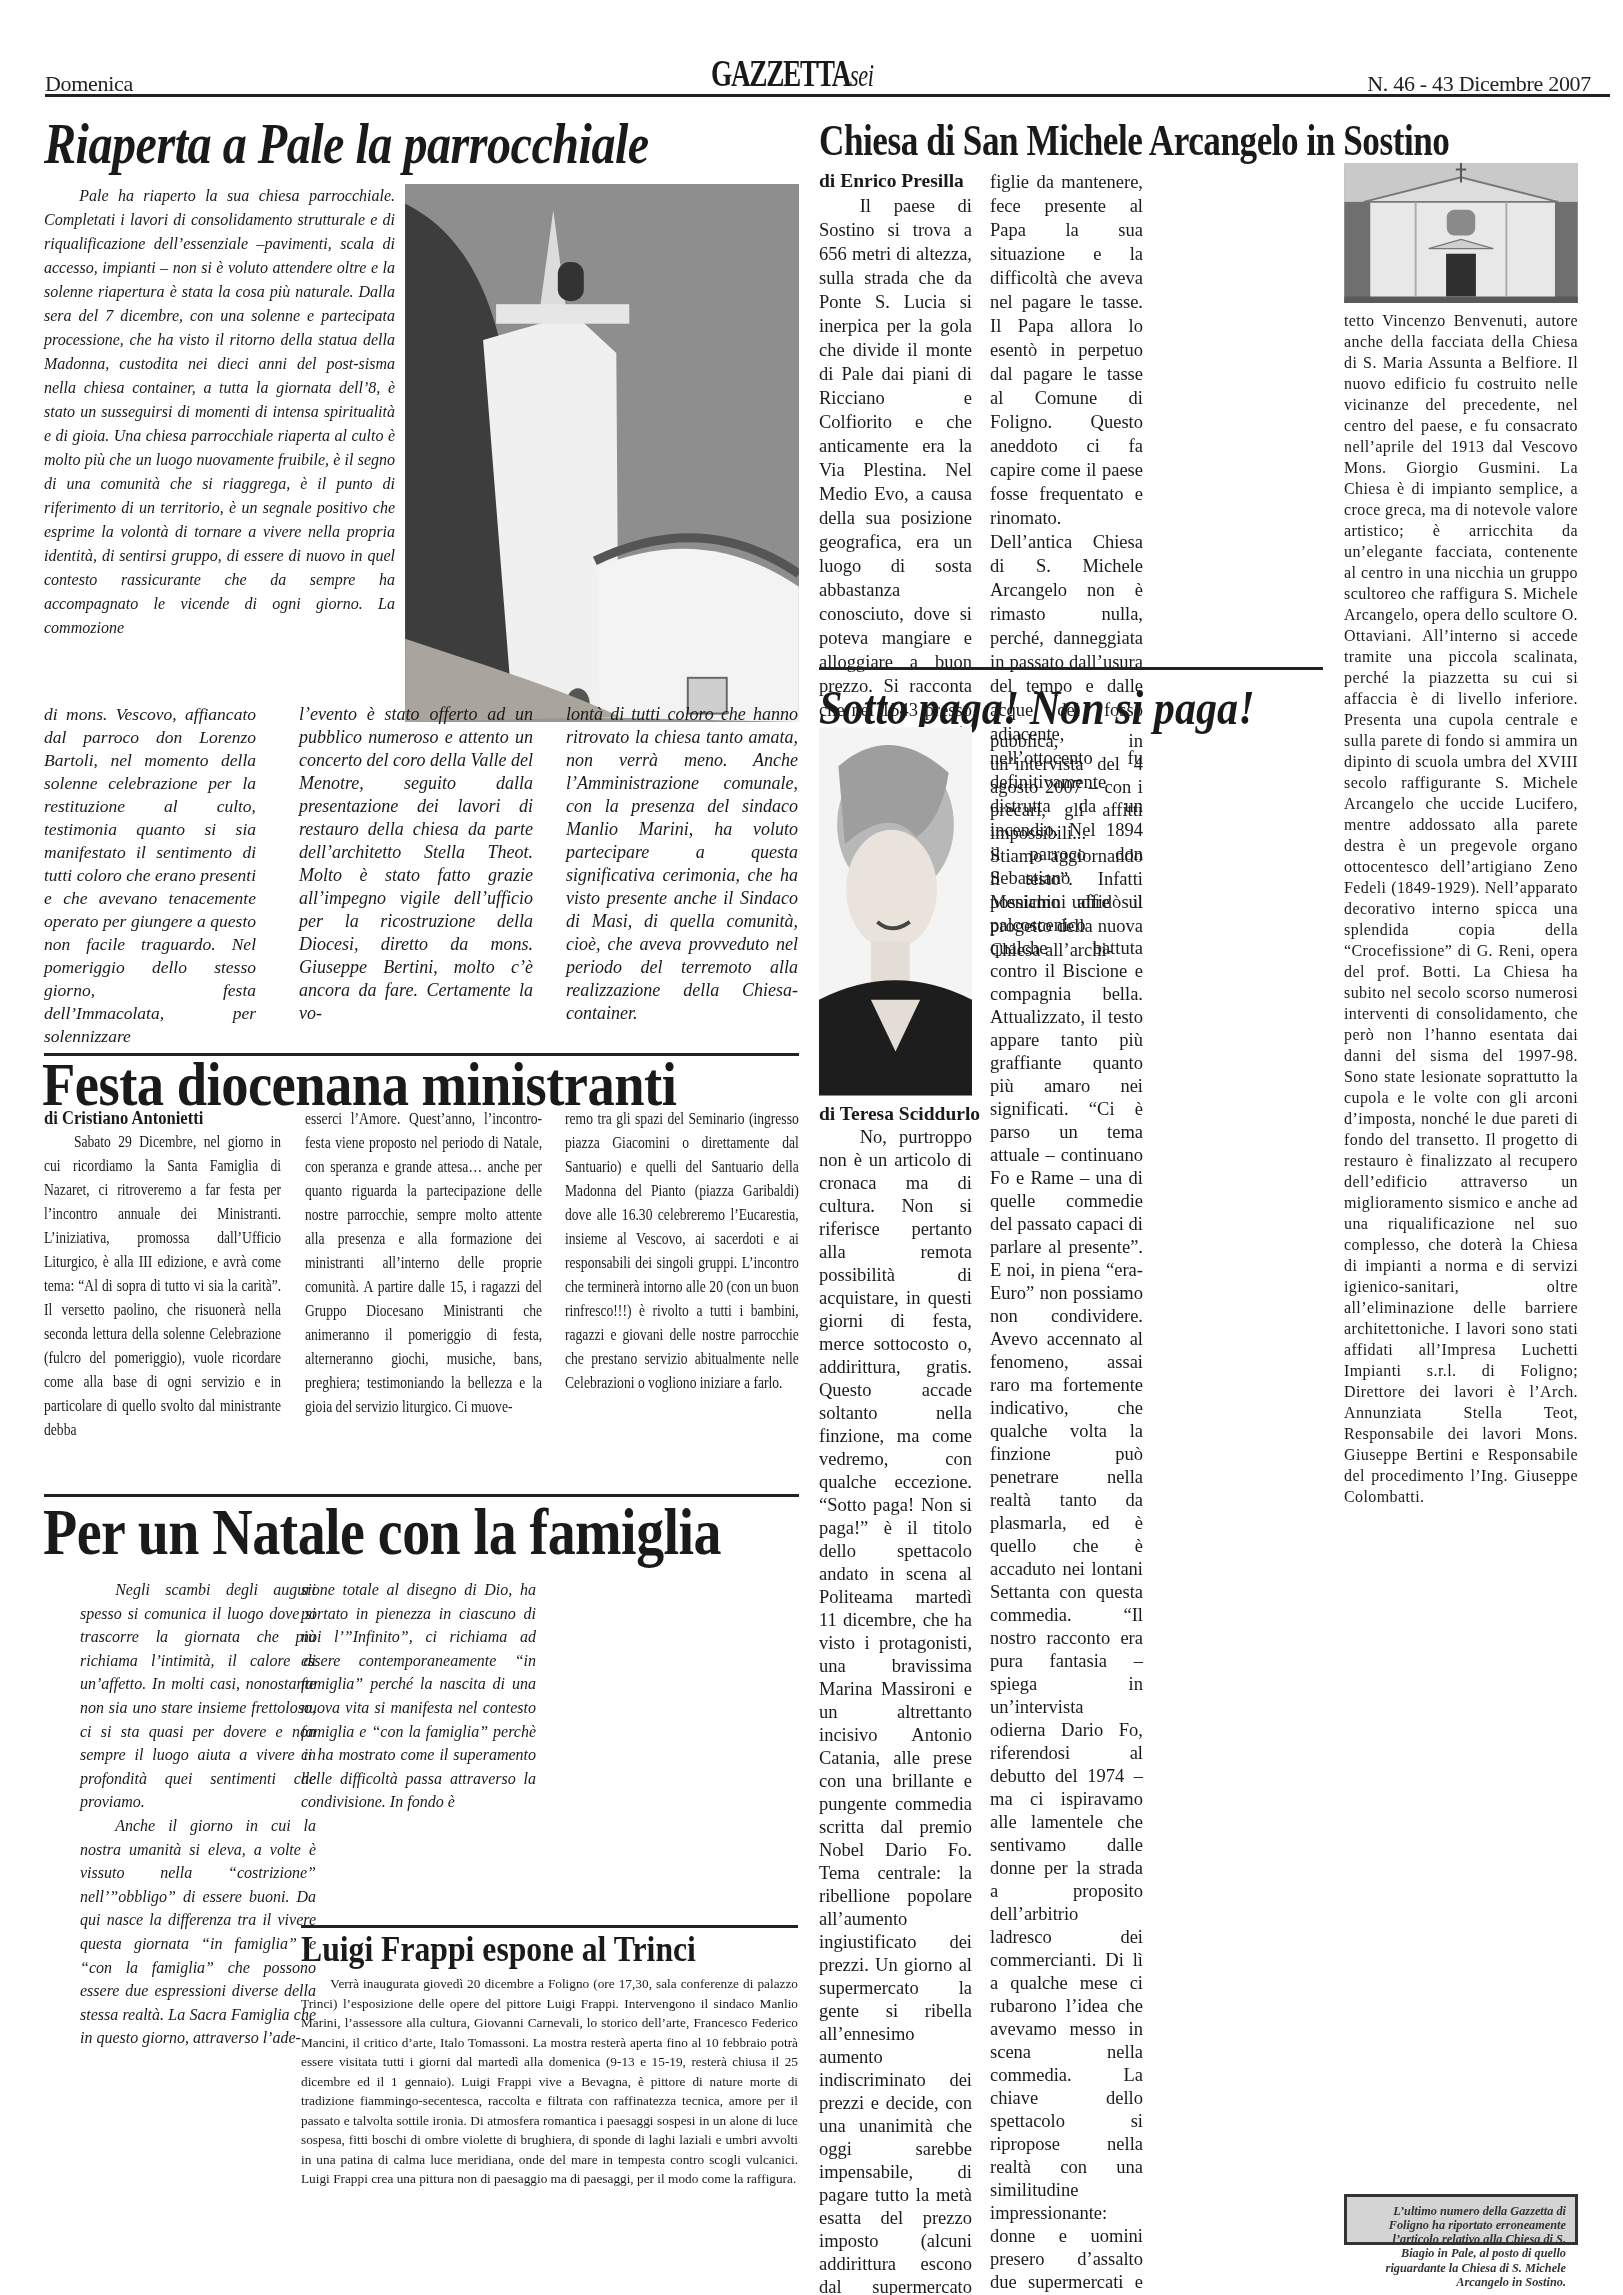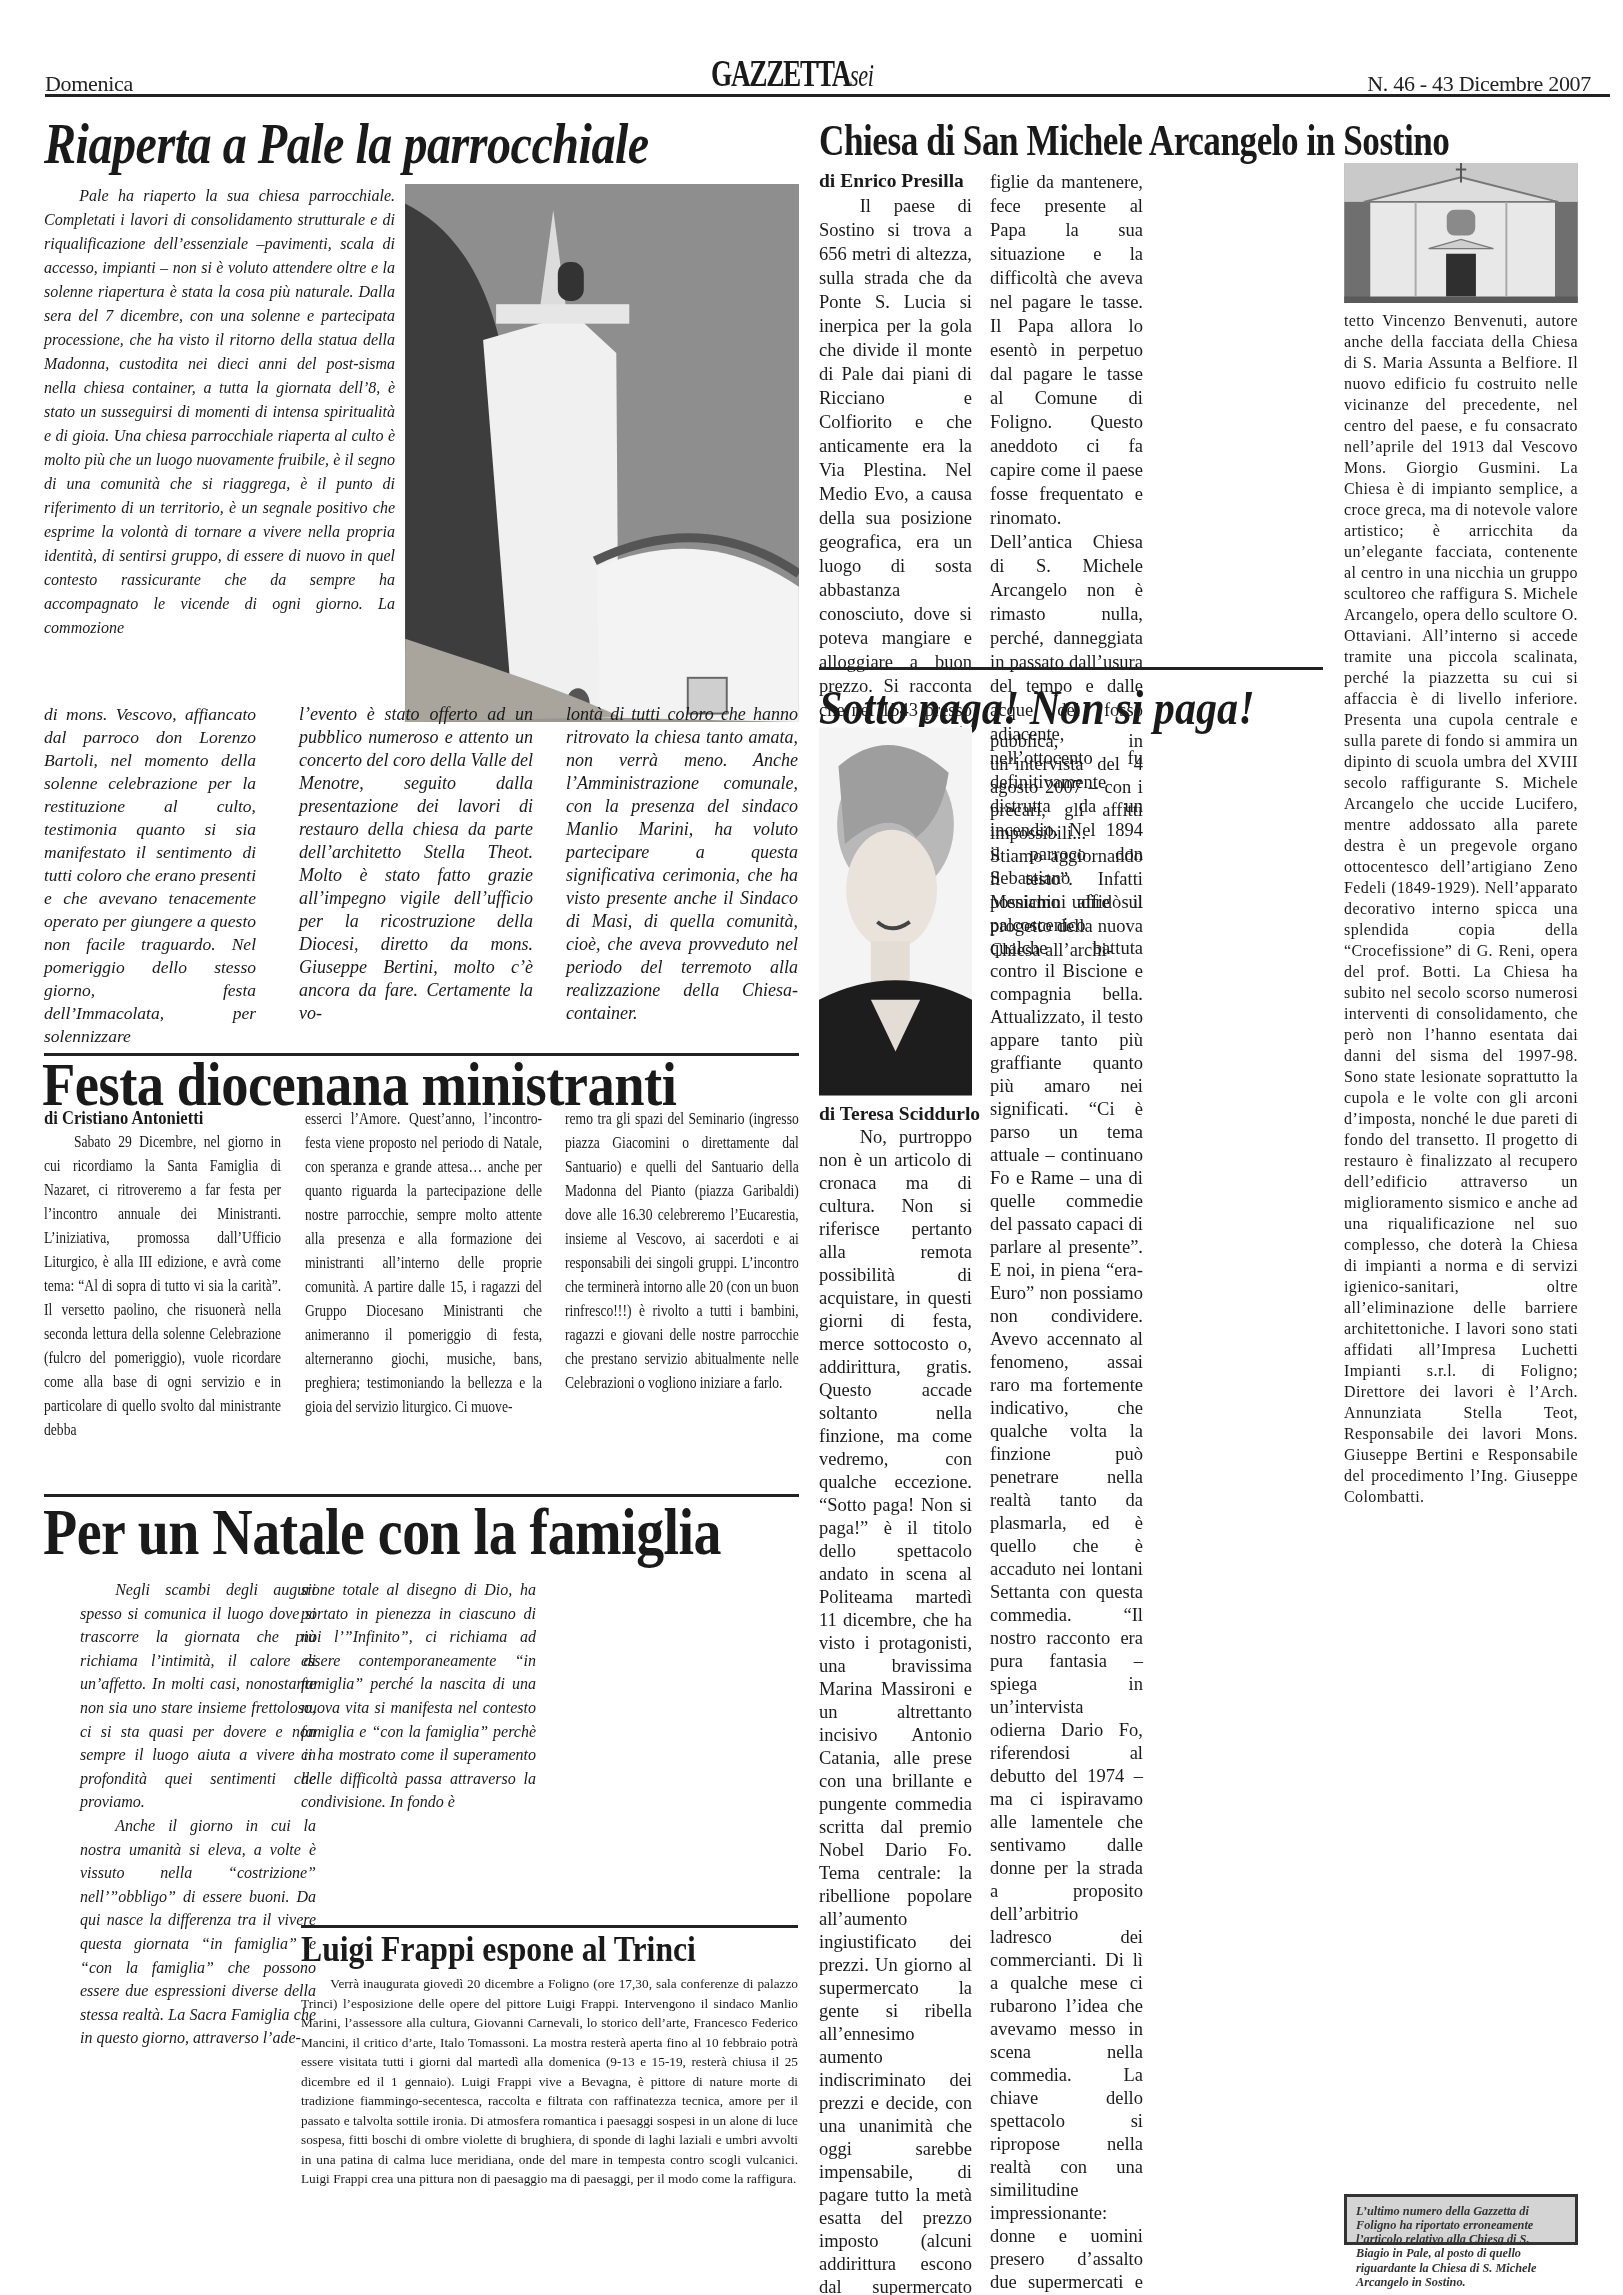--- a/index.html
+++ b/index.html
@@ -133,21 +133,21 @@
       <rect x="0" y="206" width="360" height="10" fill="#5a5a5a"></rect>
       <line x1="110" y1="60" x2="110" y2="206" stroke="#aaa" stroke-width="3"></line>
       <line x1="250" y1="60" x2="250" y2="206" stroke="#aaa" stroke-width="3"></line>
     </svg>
   </div>
 
   <div class="col" style="left:1344px; top:310px; width:234px; font-size:16px; line-height:21px; letter-spacing:0.4px;">
     <p class="noindent">tetto Vincenzo Benvenuti, autore anche della facciata della Chiesa di S. Maria Assunta a Belfiore. Il nuovo edificio fu costruito nelle vicinanze del precedente, nel centro del paese, e fu consacrato nell’aprile del 1913 dal Vescovo Mons. Giorgio Gusmini. La Chiesa è di impianto semplice, a croce greca, ma di notevole valore artistico; è arricchita da un’elegante facciata, contenente al centro in una nicchia un gruppo scultoreo che raffigura S. Michele Arcangelo, opera dello scultore O. Ottaviani. All’interno si accede tramite una piccola scalinata, perché la piazzetta su cui si affaccia è di livello inferiore. Presenta una cupola centrale e sulla parete di fondo si ammira un dipinto di scuola umbra del XVIII secolo raffigurante S. Michele Arcangelo che uccide Lucifero, mentre addossato alla parete destra è un pregevole organo ottocentesco dell’artigiano Zeno Fedeli (1849-1929). Nell’apparato decorativo interno spicca una splendida copia della “Crocefissione” di G. Reni, opera del prof. Botti. La Chiesa ha subito nel secolo scorso numerosi interventi di consolidamento, che però non l’hanno esentata dai danni del sisma del 1997-98. Sono state lesionate soprattutto la cupola e le volte con gli arconi d’imposta, nonché le due pareti di fondo del transetto. Il progetto di restauro è finalizzato al recupero dell’edificio attraverso un miglioramento sismico e anche ad una riqualificazione nel suo complesso, che doterà la Chiesa di impianti a norma e di servizi igienico-sanitari, oltre all’eliminazione delle barriere architettoniche. I lavori sono stati affidati all’Impresa Luchetti Impianti s.r.l. di Foligno; Direttore dei lavori è l’Arch. Annunziata Stella Teot, Responsabile dei lavori Mons. Giuseppe Bertini e Responsabile del procedimento l’Ing. Giuseppe Colombatti.</p>
   </div>
 
-  <div class="note-box" style="left:1344px; top:2194px; width:234px; height:51px;">
+  <div class="note-box" style="left:1344px; top:2194px; width:234px; height:51px;text-align:right;">
     <span>L’ultimo numero della Gazzetta di Foligno ha riportato erroneamente l’articolo relativo alla Chiesa di S. Biagio in Pale, al posto di quello riguardante la Chiesa di S. Michele Arcangelo in Sostino.</span>
   </div>
 </section>
 <div class="rule" style="left:819px; top:667px; width:504px; height:2.6px;"></div>
 
 <section>
   <h1 class="abs headline ital" style="left:819px; top:683px; font-size:49px; transform:scaleX(0.86);">Sotto paga! Non si paga!</h1>
 
   <div class="photo" style="left:819px; top:727px; width:153px; height:369px; background:#ffffff;">
     <svg width="153" height="369" viewBox="0 0 236 568">

